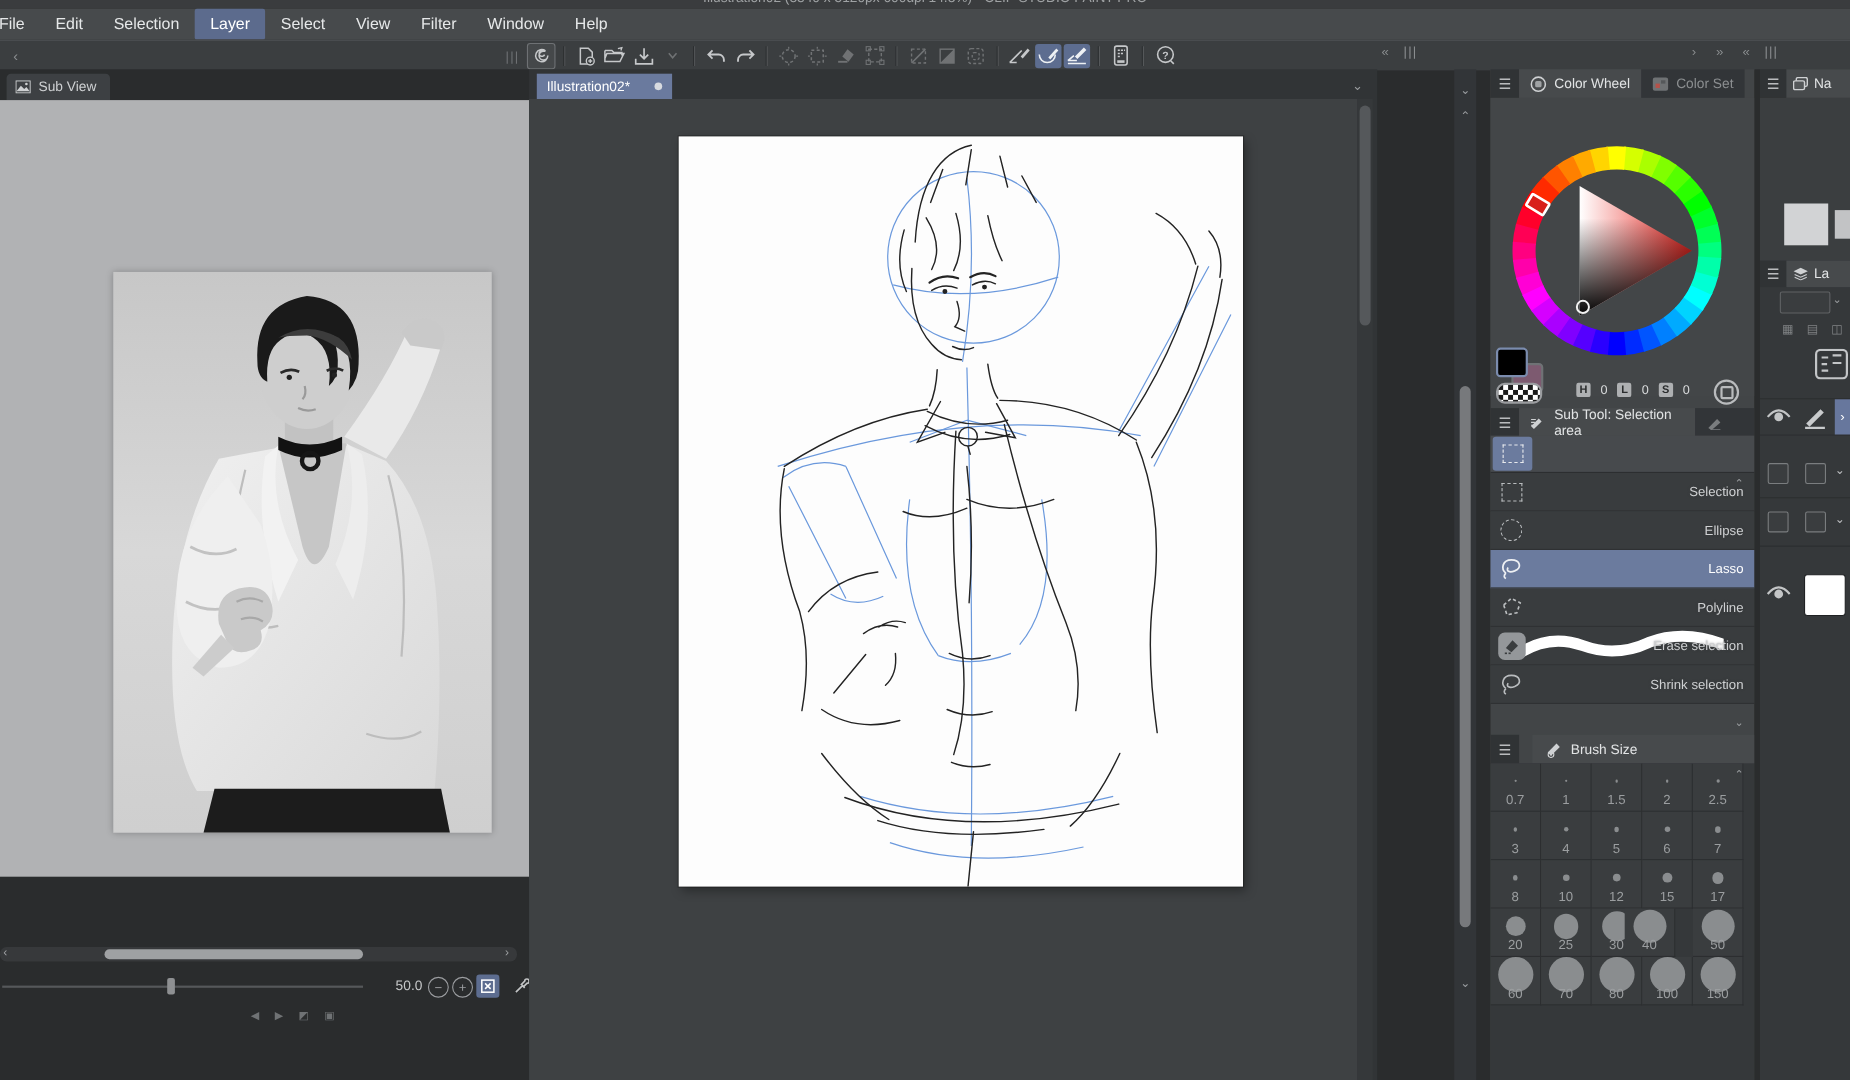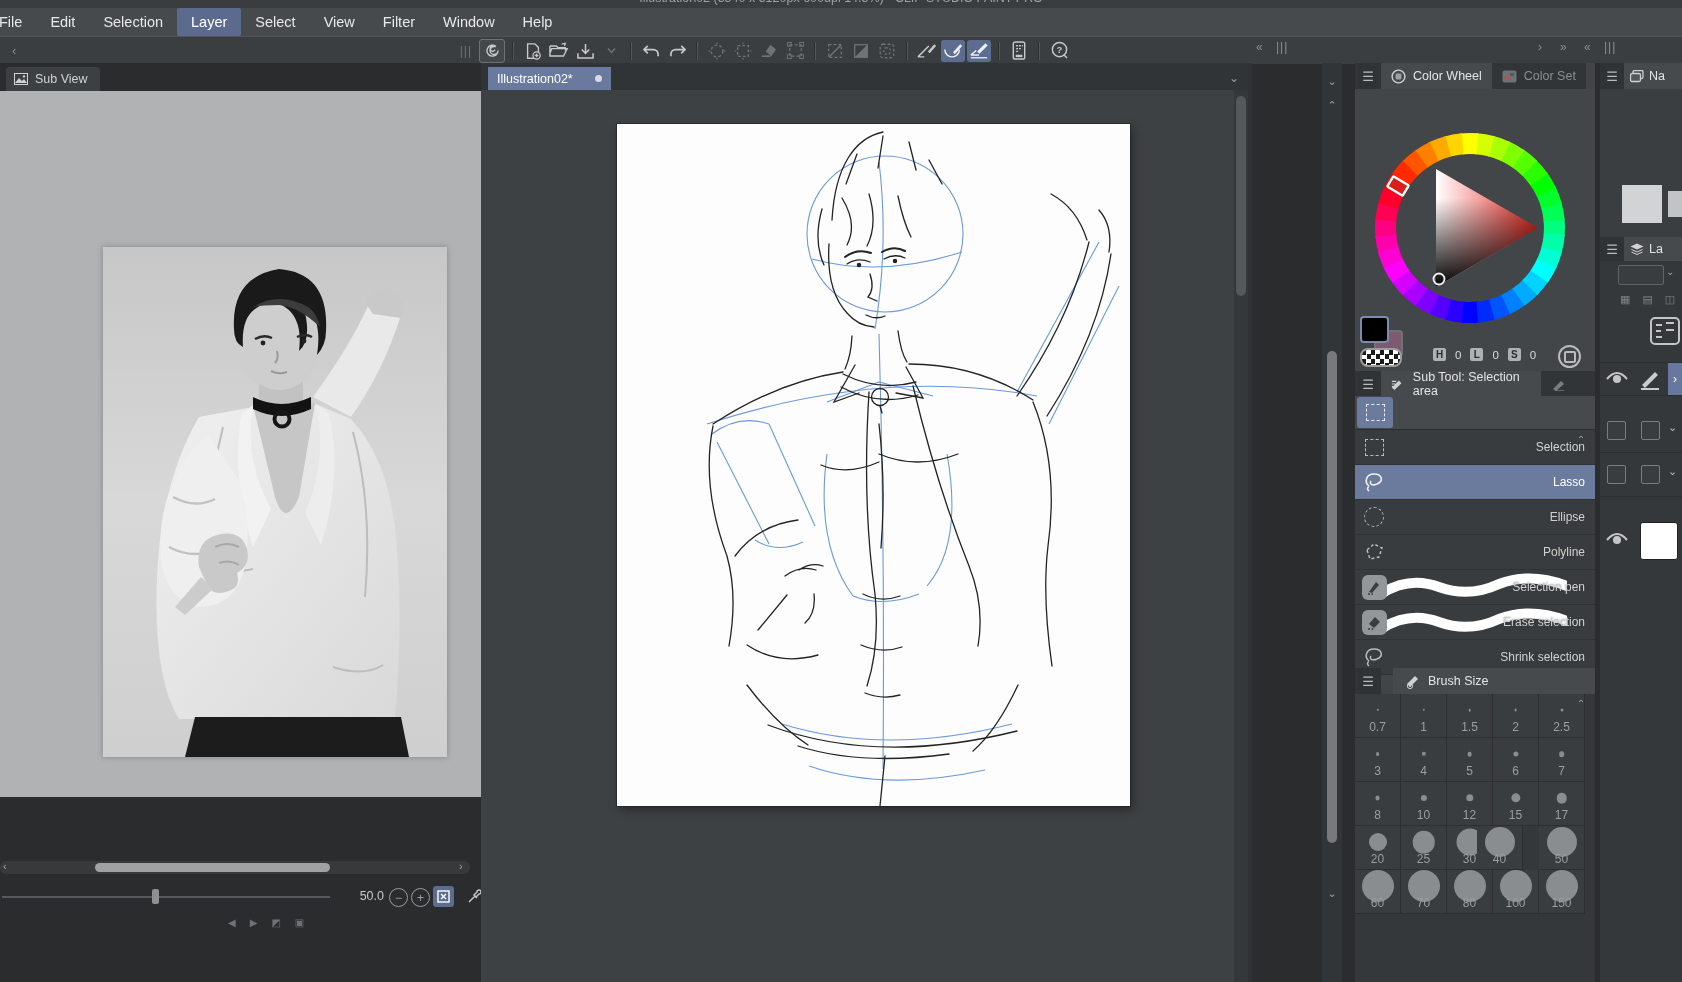--- a/index.html
+++ b/index.html
@@ -539,55 +539,41 @@
       </div>
     </div>
 
     <div style="position:absolute;left:0;top:367px;width:240px;" id="toollist">
         <div class="tool-row">
           <span class="ticon">
             <div style="width:17px;height:15px;border:1.4px dashed currentColor;"></div>
           </span>
           <span class="tlabel">Selection</span>
         </div>
+        <div class="tool-row">
+          <span class="ticon">
+            <div style="width:18px;height:18px;border:1.4px dashed currentColor;border-radius:50%;"></div>
+          </span>
+          <span class="tlabel">Ellipse</span>
+        </div>
         <div class="tool-row sel">
           <span class="ticon">
             <svg width="24" height="22" viewBox="0 0 24 22">
               <path d="M7,15 C2,11 4,3 12,3 C20,3 22,10 15,13 C10,15 7,13 9,10 M7,15 q-3,3 0,5" fill="none" stroke="currentColor" stroke-width="1.6"></path>
             </svg>
           </span>
           <span class="tlabel">Lasso</span>
         </div>
         <div class="tool-row">
           <span class="ticon">
-            <div style="width:18px;height:18px;border:1.4px dashed currentColor;border-radius:50%;"></div>
-          </span>
-          <span class="tlabel">Ellipse</span>
-        </div>
-        <div class="tool-row">
-          <span class="ticon">
             <svg width="22" height="20" viewBox="0 0 22 20">
               <path d="M4,8 L11,2 L19,6 L16,15 L7,17 Z" fill="none" stroke="currentColor" stroke-width="1.5" stroke-dasharray="3 2.4"></path>
             </svg>
           </span>
           <span class="tlabel">Polyline</span>
-        </div>
-        <div class="tool-row">
-          <svg class="wave" width="186" height="30" viewBox="0 0 186 30">
-            <path d="M0,22 Q28,4 58,15 Q88,26 118,12 Q150,0 186,14" fill="none" stroke="#ffffff" stroke-width="10" stroke-linecap="round"></path>
-          </svg>
-          <span class="ticon">
-            <div class="badge">
-              <svg width="16" height="16" viewBox="0 0 16 16">
-                <path d="M3,13 L10,3 L13,6 L6,14 Z" fill="#3a3d3f"></path>
-                <path d="M2,15 h5" stroke="#3a3d3f" stroke-width="1.6" stroke-dasharray="2 1.4"></path>
-              </svg>
-            </div>
-          </span>
-          <span class="tlabel">Selection pen</span>
         </div>
         <div class="tool-row">
           <svg class="wave" width="186" height="30" viewBox="0 0 186 30">
             <path d="M0,22 Q28,4 58,15 Q88,26 118,12 Q150,0 186,14" fill="none" stroke="#ffffff" stroke-width="10" stroke-linecap="round"></path>
           </svg>
           <span class="ticon">
             <div class="badge">
               <svg width="16" height="16" viewBox="0 0 16 16">
                 <path d="M3,10 L9,3 L14,8 L8,14 Z" fill="#3a3d3f"></path>
                 <path d="M2,15 h6" stroke="#3a3d3f" stroke-width="1.6" stroke-dasharray="2 1.4"></path>

